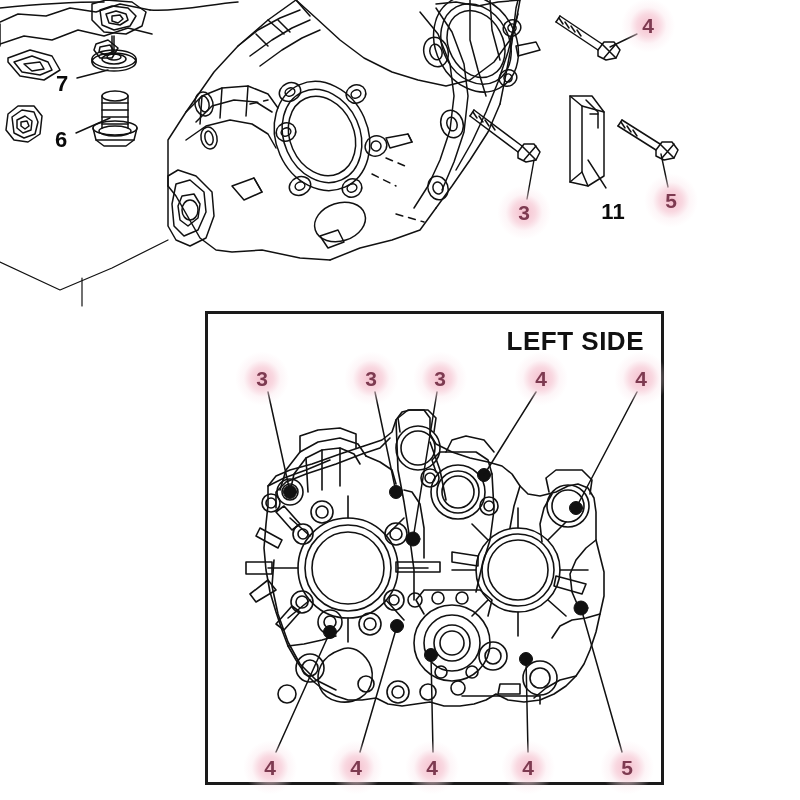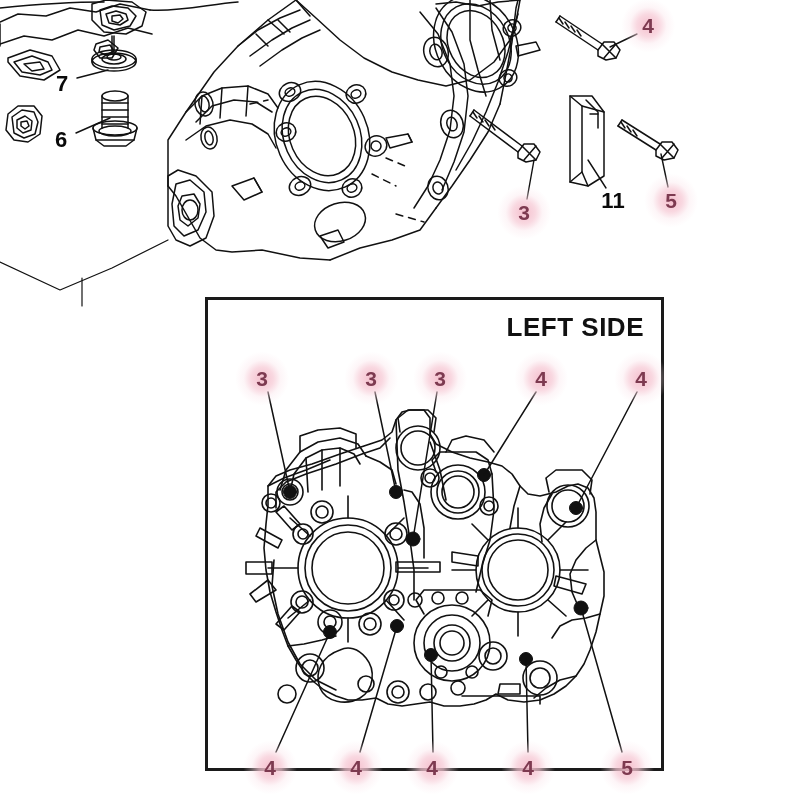--- a/index.html
+++ b/index.html
@@ -59,21 +59,21 @@
   }
   .callout.black {
     color: #0a0a0a;
     font-size: 22px;
   }
 
   
   #left-side-box {
     position: absolute;
     left: 205px;
-    top: 297px;
+    top: 311px;
     width: 459px;
     height: 474px;
     border: 3px solid #1a1a1a;
     background: transparent;
     box-sizing: border-box;
   }
   #left-side-title {
     position: absolute;
     right: 17px;
     top: 12px;
@@ -426,21 +426,21 @@
         <path d="M528 752 L526 659"></path>
         <path d="M622 752 L581 608"></path>
       </g>
     </g>
   </svg>
 
   <div class="callout black" style="left:62px;  top:84px;">7</div>
   <div class="callout black" style="left:61px;  top:140px;">6</div>
   <div class="callout hl" style="left:648px; top:25px;">4</div>
   <div class="callout hl" style="left:524px; top:212px;">3</div>
-  <div class="callout black" style="left:613px; top:201px;">11</div>
+  <div class="callout black" style="left:613px; top:212px;">11</div>
   <div class="callout hl" style="left:671px; top:200px;">5</div>
 
   <div class="callout hl" style="left:262px; top:378px;">3</div>
   <div class="callout hl" style="left:371px; top:378px;">3</div>
   <div class="callout hl" style="left:440px; top:378px;">3</div>
   <div class="callout hl" style="left:541px; top:378px;">4</div>
   <div class="callout hl" style="left:641px; top:378px;">4</div>
 
   <div class="callout hl" style="left:270px; top:767px;">4</div>
   <div class="callout hl" style="left:356px; top:767px;">4</div>

